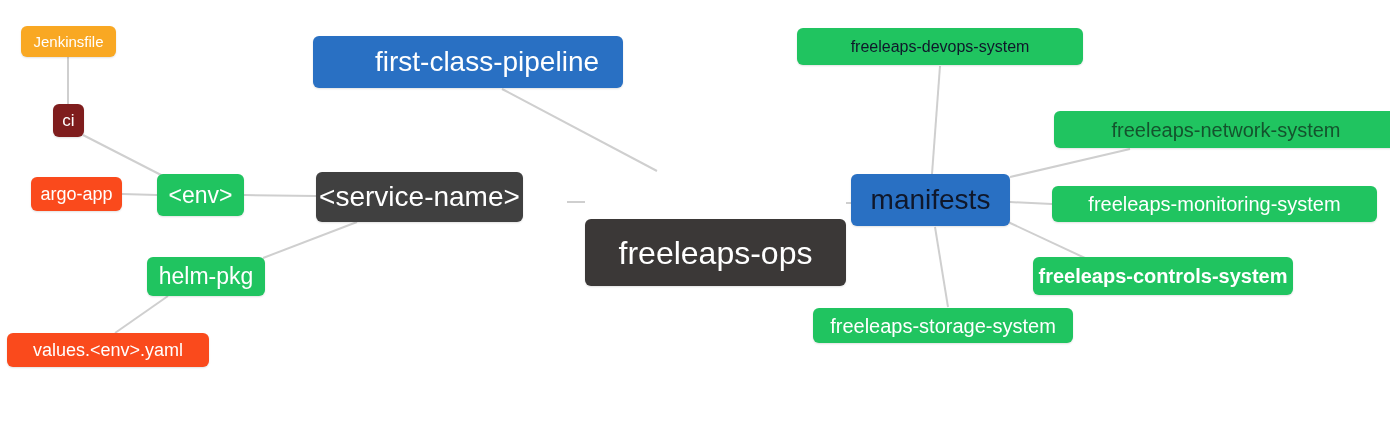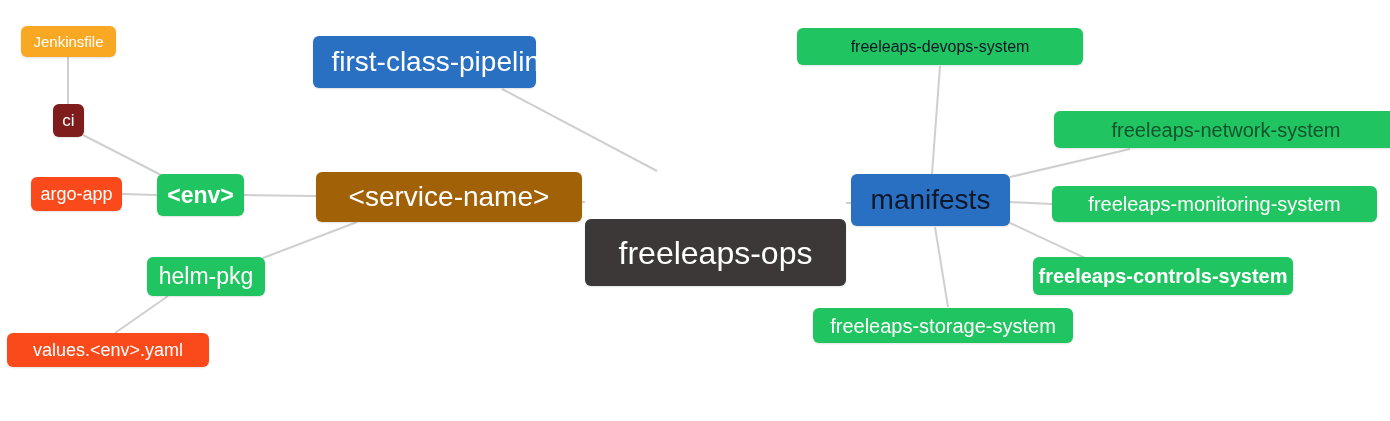--- a/index.html
+++ b/index.html
@@ -54,25 +54,25 @@
       <line x1="940" y1="66" x2="932" y2="174" stroke="#CFCFCF" stroke-width="2"></line>
       <line x1="1010" y1="177" x2="1130" y2="149" stroke="#CFCFCF" stroke-width="2"></line>
       <line x1="1010" y1="202" x2="1052" y2="204" stroke="#CFCFCF" stroke-width="2"></line>
       <line x1="1008" y1="222" x2="1085" y2="258" stroke="#CFCFCF" stroke-width="2"></line>
       <line x1="935" y1="227" x2="948" y2="307" stroke="#CFCFCF" stroke-width="2"></line>
     </svg>
 
 <div class="node" style="left: 21px; top: 26px; width: 95px; height: 31px; font-size: 15px; background: rgb(249, 168, 35); color: rgb(255, 255, 255);">Jenkinsfile</div>
     <div class="node" style="left: 53px; top: 104px; width: 31px; height: 33px; font-size: 17px; background: #7f1d1d; color: rgb(255, 255, 255);">ci</div>
     <div class="node" style="left: 31px; top: 177px; width: 91px; height: 34px; font-size: 18px; background: rgb(250, 74, 28); color: rgb(255, 255, 255);">argo-app</div>
-    <div class="node" style="left: 157px; top: 174px; width: 87px; height: 42px; font-size: 23px; background: rgb(32, 196, 96); color: rgb(255, 255, 255); font-weight: bold;">&lt;env&gt;</div>
+    <div class="node" style="left: 157px; top: 174px; width: 87px; height: 42px; font-size: 23px; background: rgb(32, 196, 96); color: rgb(255, 255, 255);">&lt;env&gt;</div>
     <div class="node" style="left: 147px; top: 257px; width: 118px; height: 39px; font-size: 23px; background: rgb(32, 196, 96); color: rgb(255, 255, 255);">helm-pkg</div>
     <div class="node" style="left: 7px; top: 333px; width: 202px; height: 34px; font-size: 18px; background: rgb(250, 74, 28); color: rgb(255, 255, 255);">values.&lt;env&gt;.yaml</div>
-    <div class="node" style="left: 313px; top: 36px; width: 223px; height: 52px; font-size: 28px; background: rgb(41, 112, 195); color: rgb(255, 255, 255); padding-left: 38px;">first-class-pipeline</div>
-    <div class="node" style="left: 316px; top: 172px; width: 266px; height: 50px; font-size: 28px; background: #a16207; color: rgb(255, 255, 255);">&lt;service-name&gt;</div>
+    <div class="node" style="left: 313px; top: 36px; width: 310px; height: 52px; font-size: 28px; background: rgb(41, 112, 195); color: rgb(255, 255, 255); padding-left: 38px;">first-class-pipeline</div>
+    <div class="node" style="left: 316px; top: 172px; width: 207px; height: 50px; font-size: 28px; background: #404040; color: rgb(255, 255, 255);">&lt;service-name&gt;</div>
     <div class="node" style="left: 585px; top: 171px; width: 261px; height: 67px; font-size: 32px; background: rgb(59, 56, 55); color: rgb(255, 255, 255); margin-top: 48px;">freeleaps-ops</div>
     <div class="node" style="left: 851px; top: 174px; width: 159px; height: 52px; font-size: 28px; background: rgb(41, 112, 195); color: #0f172a;">manifests</div>
     <div class="node" style="left: 797px; top: 28px; width: 286px; height: 37px; font-size: 16px; background: rgb(32, 196, 96); color: #0f172a;">freeleaps-devops-system</div>
     <div class="node" style="left: 1054px; top: 111px; width: 344px; height: 37px; font-size: 20px; background: rgb(32, 196, 96); color: #14532d;">freeleaps-network-system</div>
     <div class="node" style="left: 1052px; top: 186px; width: 325px; height: 36px; font-size: 20px; background: rgb(32, 196, 96); color: rgb(255, 255, 255);">freeleaps-monitoring-system</div>
     <div class="node" style="left: 1033px; top: 257px; width: 260px; height: 38px; font-size: 20px; background: rgb(32, 196, 96); color: rgb(255, 255, 255); font-weight: bold;">freeleaps-controls-system</div>
     <div class="node" style="left: 813px; top: 308px; width: 260px; height: 35px; font-size: 20px; background: rgb(32, 196, 96); color: rgb(255, 255, 255);">freeleaps-storage-system</div>
   </div>
 
 </body></html>

